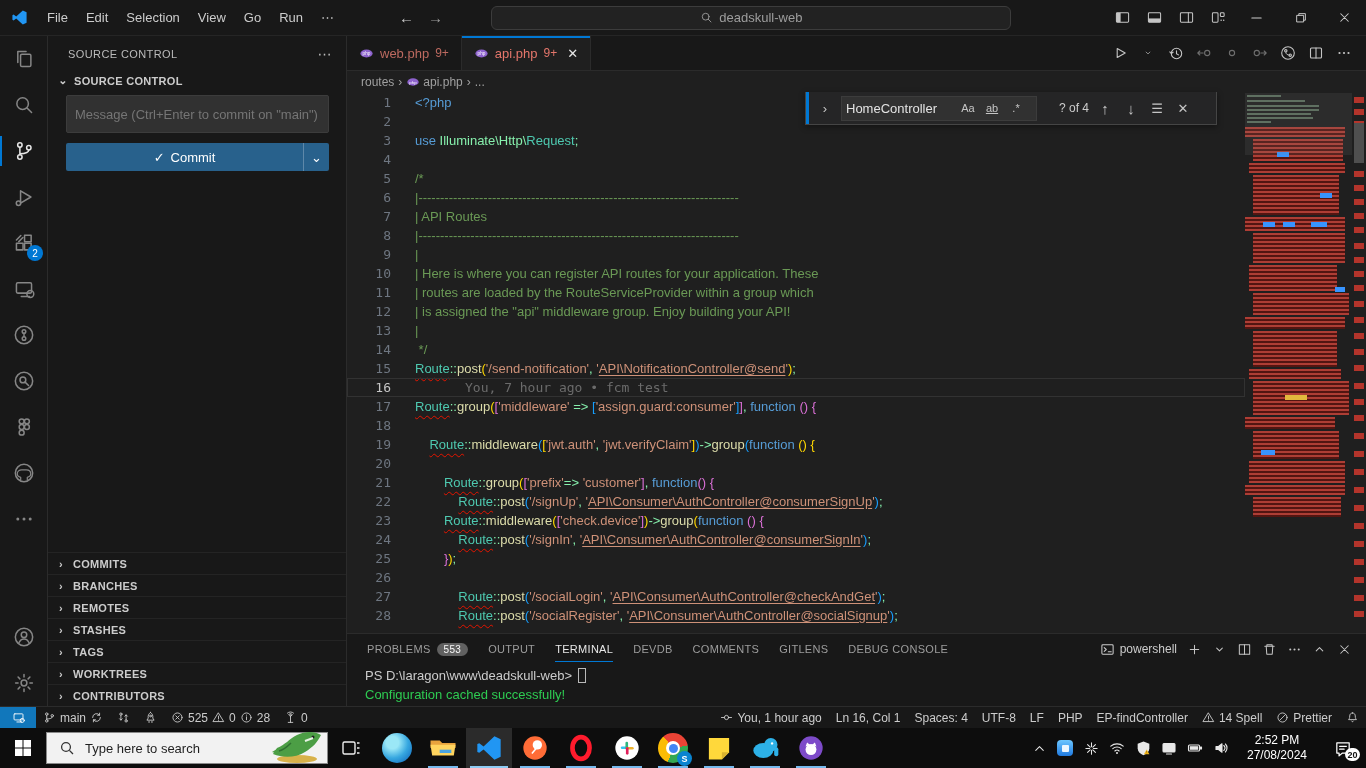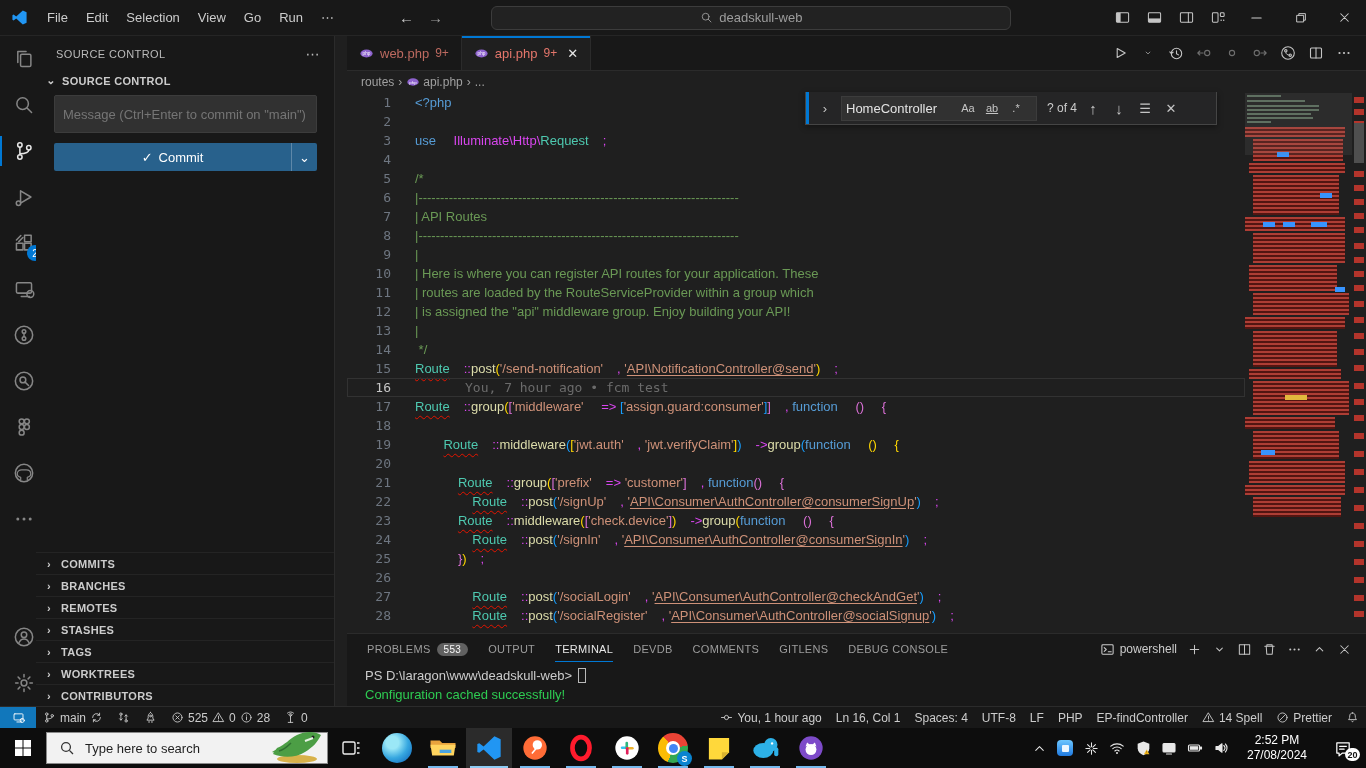--- a/index.html
+++ b/index.html
@@ -20,21 +20,21 @@
 
   
   #activitybar{position:absolute;left:0;top:36px;width:48px;height:670px;background:#181818;border-right:1px solid #2b2b2b;display:flex;flex-direction:column;}
   .ab-item{position:relative;width:48px;height:46px;display:flex;align-items:center;justify-content:center;color:#868686;}
   .ab-item.active{color:#e7e7e7;}
   .ab-item.active::before{content:"";position:absolute;left:0;top:8px;bottom:8px;width:2px;background:#0078d4;}
   .ab-badge{position:absolute;right:5px;bottom:5px;min-width:16px;height:16px;border-radius:9px;background:#0078d4;color:#fff;font-size:10px;display:flex;align-items:center;justify-content:center;padding:0 3px;}
   #ab-bottom{margin-top:auto;}
 
   
-  #sidebar{position:absolute;left:36px;top:36px;width:299px;height:670px;background:#181818;border-right:1px solid #2b2b2b;}
+  #sidebar{position:absolute;left:48px;top:36px;width:299px;height:670px;background:#181818;border-right:1px solid #2b2b2b;}
   #sidebar-title{display:flex;align-items:center;justify-content:space-between;padding:10px 14px 8px 20px;font-size:11px;color:#bbbbbb;letter-spacing:.4px;}
   #scm-section-head{display:flex;align-items:center;gap:4px;padding:4px 8px;font-size:11px;font-weight:bold;color:#cccccc;letter-spacing:.3px;}
   #commit-input{margin:4px 18px 0 18px;height:38px;background:#313131;border:1px solid #3c3c3c;border-radius:2px;color:#989898;font-size:13px;padding:0 8px;width:263px;}
   #commit-btn{margin:10px 18px 0 18px;width:263px;height:28px;background:#28618c;border-radius:2px;display:flex;align-items:center;color:#ffffff;}
   #commit-btn .main{flex:1;display:flex;align-items:center;justify-content:center;gap:6px;}
   #commit-btn .drop{width:26px;height:100%;display:flex;align-items:center;justify-content:center;border-left:1px solid rgba(255,255,255,.25);}
   #sidebar-sections{position:absolute;left:0;right:0;bottom:0;}
   .sb-section{height:22px;display:flex;align-items:center;gap:5px;padding-left:6px;border-top:1px solid #242424;font-size:11px;font-weight:bold;color:#cccccc;letter-spacing:.3px;}
   .sb-chev{color:#cccccc;font-size:11px;width:14px;text-align:center;}
 
@@ -51,33 +51,33 @@
   .ea-ic.dim{color:#6e6e6e;}
   #breadcrumb{position:absolute;left:0;top:35px;right:0;height:22px;display:flex;align-items:center;gap:4px;padding-left:14px;color:#a0a0a0;font-size:12px;background:#1f1f1f;}
 
   
   #code-zone{position:absolute;left:0;top:57px;width:898px;height:540px;overflow:hidden;}
   .cl{position:relative;display:flex;height:19px;line-height:19px;font-family:"DejaVu Sans Mono",monospace;font-size:13px;white-space:pre;}
   .cl .ln{flex:0 0 44px;text-align:right;color:#6e7681;padding-right:0px;font-family:"DejaVu Sans Mono",monospace;}
   .cl .lc{padding-left:24px;}
   .cl.cur{box-shadow:inset 0 0 0 1px #323232;}
   .cl.cur .ln{color:#c6c6c6;}
-  .tok-tag{color:#569cd6;} .tok-kw{color:#569cd6;} .tok-cls{color:#4ec9b0;} .tok-txt{color:#d946ef;margin-left:14px;} .tok-cm{color:#6a9955;}
+  .tok-tag{color:#569cd6;} .tok-kw{color:#569cd6;} .tok-cls{color:#4ec9b0;} .tok-txt{color:#86efac;} .tok-cm{color:#6a9955;}
   .tok-fn{color:#dcdcaa;} .tok-str{color:#ce9178;} .tok-b1{color:#ffd700;} .tok-b2{color:#da70d6;} .tok-b3{color:#179fff;}
   .tok-clsE{color:#4ec9b0;text-decoration:underline wavy #e51400 1px;text-underline-offset:3.5px;}
   .tok-lnk{color:#ce9178;text-decoration:underline;text-underline-offset:2px;}
   .blame{color:#6b6b6b;margin-left:50px;font-family:"DejaVu Sans Mono",monospace;}
 
   
   #find-widget{position:absolute;left:458px;top:56px;width:412px;height:33px;background:#252526;border:1px solid #454545;border-top:none;box-shadow:0 2px 6px rgba(0,0,0,.4);display:flex;align-items:center;gap:6px;padding:0 6px 0 0;z-index:5;}
   #find-sash{width:3px;height:100%;background:#0078d4;}
   #find-input{height:25px;flex:0 0 196px;background:#313131;border:1px solid #3c3c3c;display:flex;align-items:center;color:#e3e3e3;padding:0 4px;gap:4px;}
   #find-input input{background:transparent;border:none;outline:none;color:#e3e3e3;font-size:13px;width:108px;font-family:"Liberation Sans",sans-serif;}
   .find-opt{color:#c5c5c5;font-size:11px;width:20px;text-align:center;}
-  .find-count{color:#cccccc;font-size:12px;margin-left:4px;white-space:nowrap;}
+  .find-count{color:#cccccc;font-size:12px;margin-left:16px;white-space:nowrap;}
   .find-btn{color:#c5c5c5;width:20px;height:20px;display:flex;align-items:center;justify-content:center;font-size:13px;}
 
   
   #minimap{position:absolute;left:898px;top:57px;width:107px;height:540px;background:#1f1f1f;}
   .mm{position:absolute;}
   #mm-slider{position:absolute;left:0;right:0;top:0;height:62px;background:rgba(130,130,130,.14);}
   #ruler{position:absolute;left:1005px;top:57px;width:14px;height:540px;background:#1f1f1f;}
   #ruler-thumb{position:absolute;left:2px;width:10px;top:30px;height:40px;background:#4f4f4f;}
 
   

